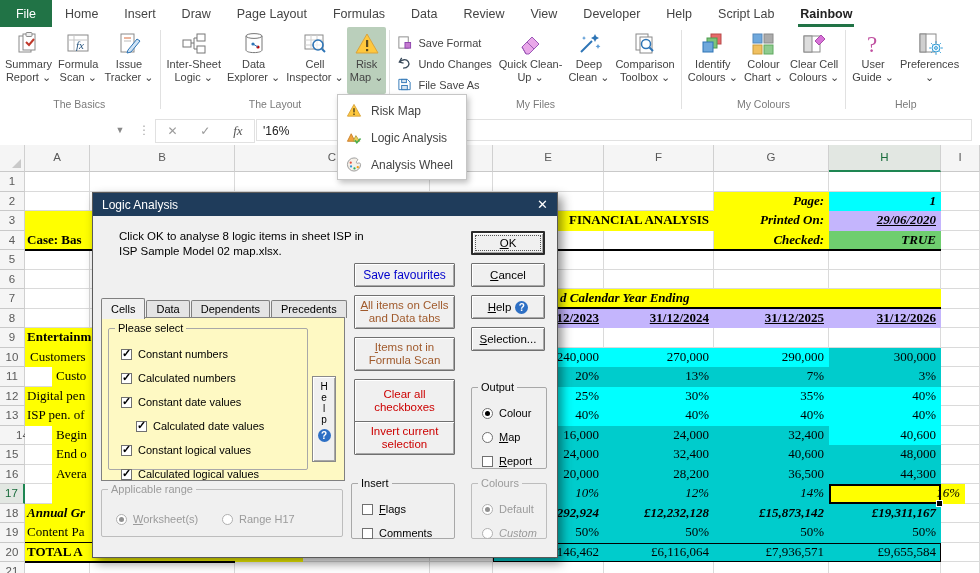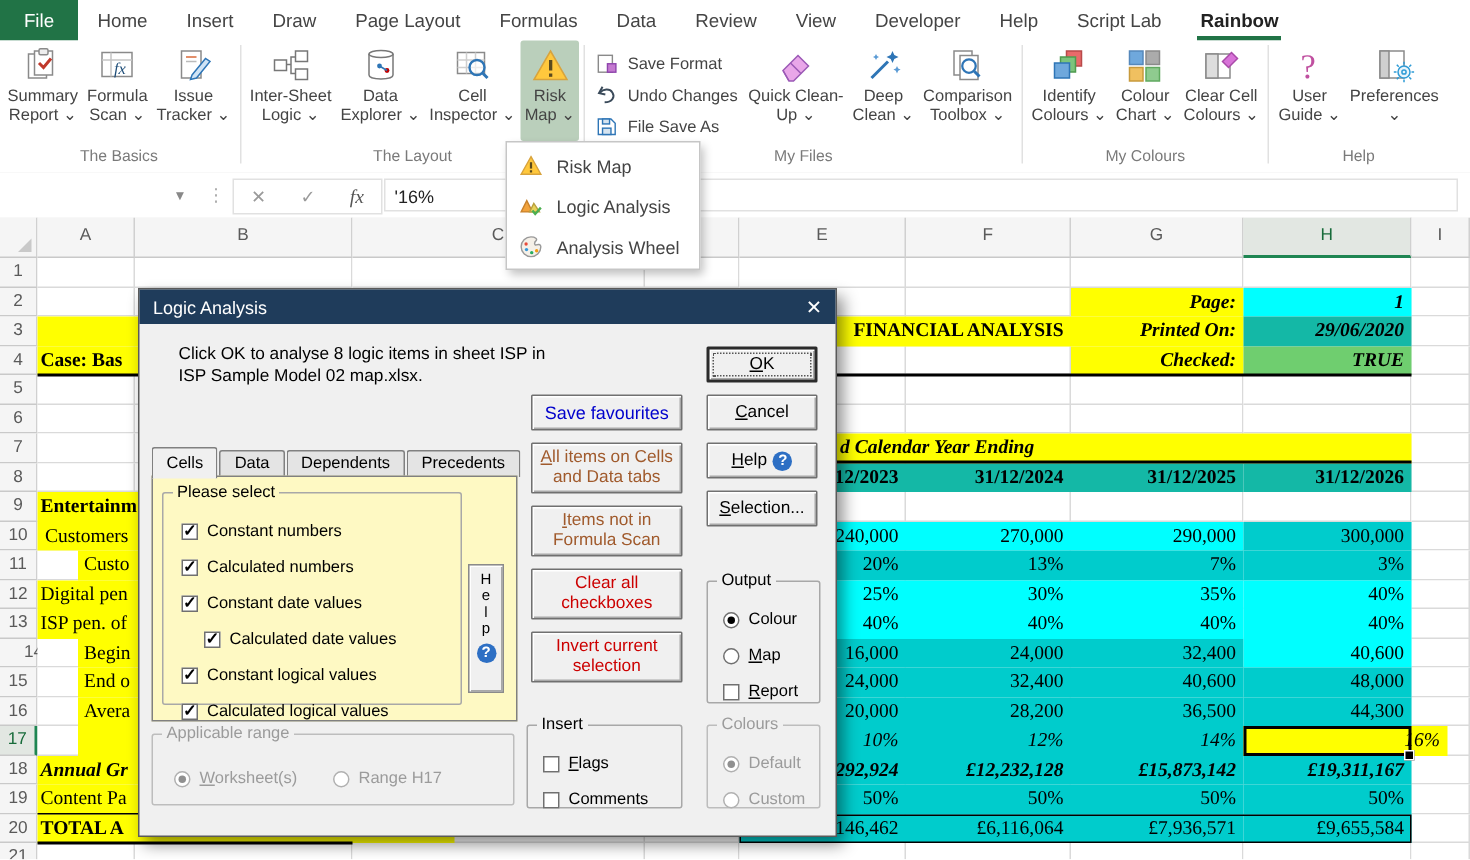--- a/index.html
+++ b/index.html
@@ -42,21 +42,21 @@
   .chdr,.rhdr{position:absolute;background:#f5f5f5;color:#5a5a5a;font-size:11.5px;text-align:center;
         border-right:1px solid #d0d0d0;border-bottom:1px solid #c9c9c9;box-sizing:border-box;}
   .chdr.sel{background:#e2e7e2;color:#17714008;color:#176b3a;border-bottom:2px solid #1e8652;}
   .rhdr.sel{background:#e2e7e2;color:#176b3a;border-right:2px solid #1e8652;}
   #corner{position:absolute;left:0;top:0;width:25px;height:27px;background:#f5f5f5;border-right:1px solid #d0d0d0;border-bottom:1px solid #c9c9c9;box-sizing:border-box;}
   #corner::after{content:"";position:absolute;right:3px;bottom:3px;border-left:9px solid transparent;border-bottom:9px solid #c9c9c9;}
   .gc{position:absolute;box-sizing:border-box;border-right:1px solid #dadada;border-bottom:1px solid #dadada;background:#fff;}
   .oc{position:absolute;box-sizing:border-box;font-family:"Liberation Serif",serif;font-size:13px;color:#000;
       text-align:right;padding-right:5px;overflow:visible;white-space:nowrap;}
   .oc.left{text-align:left;}
-  .y{background:#ffff00;} .cy{background:#00ffff;} .tl{background:#00cccc;} .mg{background:#14b8a6;}
+  .y{background:#ffff00;} .cy{background:#00ffff;} .tl{background:#00cccc;} .mg{background:#c4b5fd;text-decoration:underline;}
   .gr{background:#6fce6f;} .ac{background:#ffff00;}
   .b{font-weight:bold;} .i{font-style:italic;} .bi{font-weight:bold;font-style:italic;}
   .lbl{background:transparent;text-align:left;padding-right:0;}
   .gline{position:absolute;background:#000;}
   #box20{position:absolute;border:1.5px solid #000;box-sizing:border-box;}
   #activecell{position:absolute;border:2px solid #000;box-sizing:border-box;}
   #fillhandle{position:absolute;width:5px;height:5px;background:#000;border:1px solid #fff;box-sizing:content-box;}
   
   #riskmenu{position:absolute;left:337px;top:94px;width:130px;height:86px;background:#fff;border:1px solid #c6c6c6;
             box-shadow:2px 3px 6px rgba(0,0,0,.25);z-index:25;padding-top:2px;box-sizing:border-box;}
@@ -801,21 +801,21 @@
           <span class="ck"></span>
           <span class="optlab">Comments</span>
         </div>
       </fieldset>
     <fieldset id="box-colours" class="dis" style="left:378px;top:284px;width:76px;height:62px;">
       <legend>Colours</legend>
     <div class="opt dis" style="left: 10px; top: 14px;">
           <span class="rd on"></span>
           <span class="optlab">Default</span>
         </div>
-        <div class="opt dis" style="left: 10px; top: 38px;">
+        <div class="opt dis" style="left: 10px; top: 38px; font-style: italic;">
           <span class="rd"></span>
           <span class="optlab">Custom</span>
         </div>
       </fieldset>
     <fieldset id="box-range" class="dis" style="left:8px;top:290px;width:242px;height:54px;">
       <legend>Applicable range</legend>
     <div class="opt dis" style="left: 14px; top: 18px;">
           <span class="rd on"></span>
           <span class="optlab acc">Worksheet(s)</span>
         </div>
@@ -826,21 +826,21 @@
       </fieldset>
       <div class="dbtn st-blue" style="left: 261px; top: 70px; width: 101px; height: 24px;">
         <span class="blab">Save favourites</span>
       </div>
       <div class="dbtn st-brown" style="left: 261px; top: 102px; width: 101px; height: 34px;">
         <span class="blab acc">All items on Cells and Data tabs</span>
       </div>
       <div class="dbtn st-brown" style="left: 261px; top: 144px; width: 101px; height: 34px;">
         <span class="blab acc">Items not in Formula Scan</span>
       </div>
-      <div class="dbtn st-red" style="left: 261px; top: 186px; width: 101px; height: 34px;">
+      <div class="dbtn st-red" style="left: 261px; top: 186px; width: 101px; height: 44px;">
         <span class="blab">Clear all checkboxes</span>
       </div>
       <div class="dbtn st-red" style="left: 261px; top: 228px; width: 101px; height: 34px;">
         <span class="blab">Invert current selection</span>
       </div>
       <div class="dbtn default" style="left: 378px; top: 38px; width: 74px; height: 24px;">
         <span class="blab acc">OK</span>
       </div>
       <div class="dbtn" style="left: 378px; top: 70px; width: 74px; height: 24px;">
         <span class="blab acc">Cancel</span>

